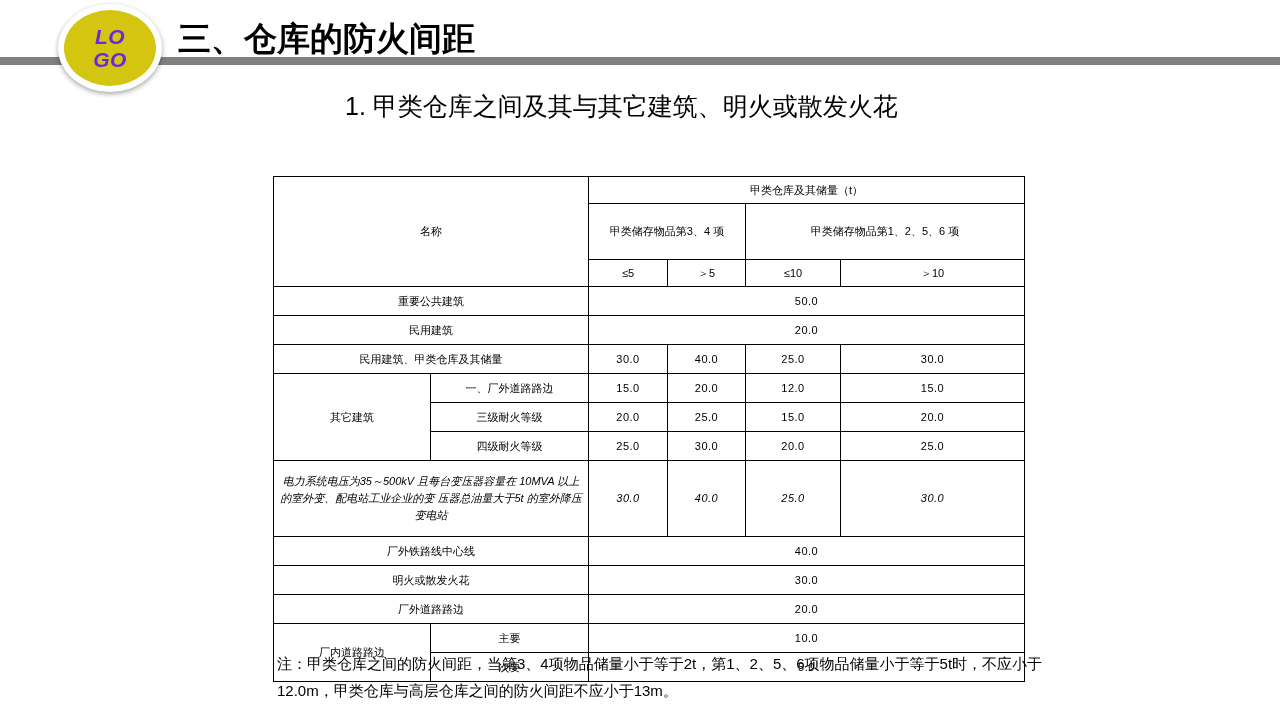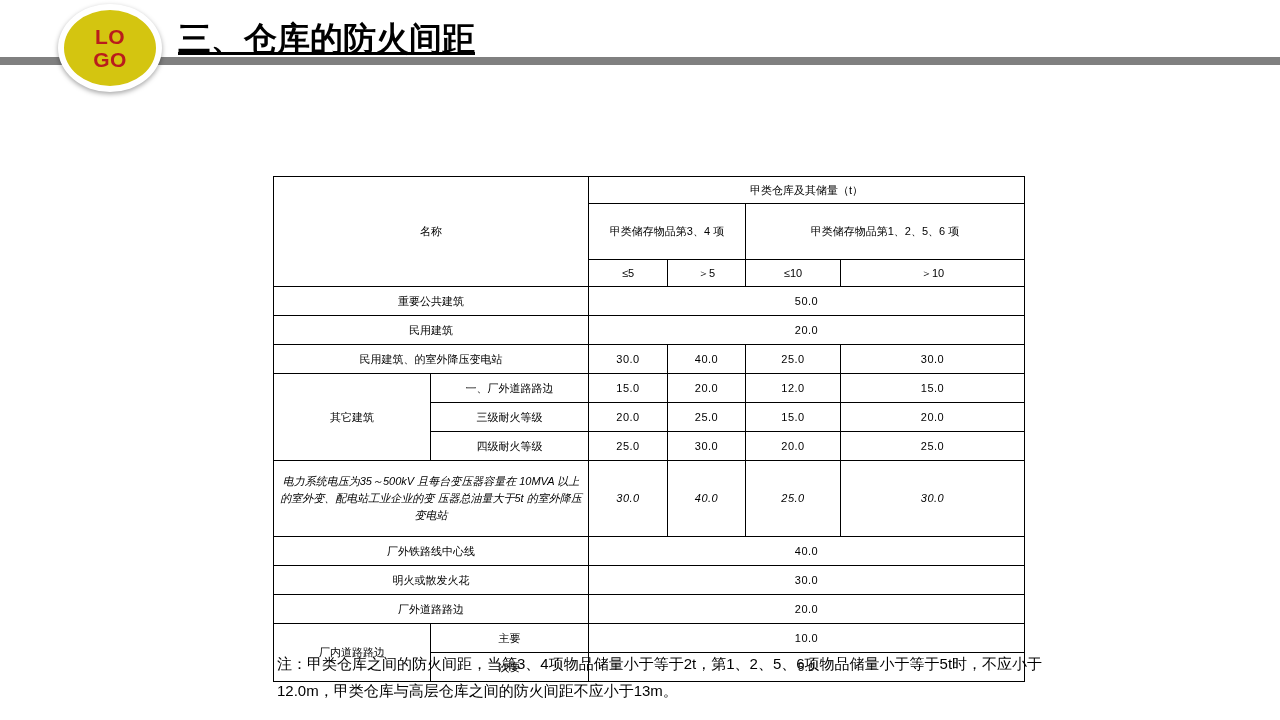--- a/index.html
+++ b/index.html
@@ -39,33 +39,33 @@
     display: flex;
     flex-direction: column;
     align-items: center;
     justify-content: center;
     z-index: 5;
   }
   #logo-badge span {
     font-size: 21px;
     font-weight: bold;
     line-height: 23px;
-    color: #b91c1c;
+    color: #6d28d9;
     letter-spacing: 0.5px;
+    font-style: italic;
   }
   #slide-title {
     position: absolute;
     left: 178px;
     top: 18px;
     font-size: 33px;
     font-weight: bold;
     line-height: 42px;
     white-space: nowrap;
     z-index: 6;
-    text-decoration: underline;
   }
 
   
   #subtitle {
     position: absolute;
     left: 180px;
     top: 88px;
     width: 930px;
     font-size: 25px;
     line-height: 36px;
@@ -126,20 +126,21 @@
 <div id="header-bar"></div>
 
 <div id="logo-badge">
   <span>LO</span>
   <span>GO</span>
 </div>
 
 <div id="slide-title">三、仓库的防火间距</div>
 
 <div id="subtitle">
+  <span class="ln1">1. 甲类仓库之间及其与其它建筑、明火或散发火花</span>
 </div>
 
 <table id="fire-table">
   <colgroup>
     <col class="c-name">
       <col class="c-sub">
       <col class="c-a">
       <col class="c-b">
       <col class="c-c">
       <col class="c-d">
@@ -167,21 +168,21 @@
       <td colspan="2">重要公共建筑</td>
       <td colspan="4" class="numcell">50.0</td>
     </tr>
 
     <tr class="r-std">
       <td colspan="2">民用建筑</td>
       <td colspan="4" class="numcell">20.0</td>
     </tr>
 
     <tr class="r-std">
-      <td colspan="2">民用建筑、的室外降压变电站</td>
+      <td colspan="2">民用建筑、甲类仓库及其储量</td>
       <td class="numcell">30.0</td>
       <td class="numcell">40.0</td>
       <td class="numcell">25.0</td>
       <td class="numcell">30.0</td>
     </tr>
 
     <tr class="r-std">
       <td rowspan="3">其它建筑</td>
       <td>一、厂外道路路边</td>
       <td class="numcell">15.0</td>

